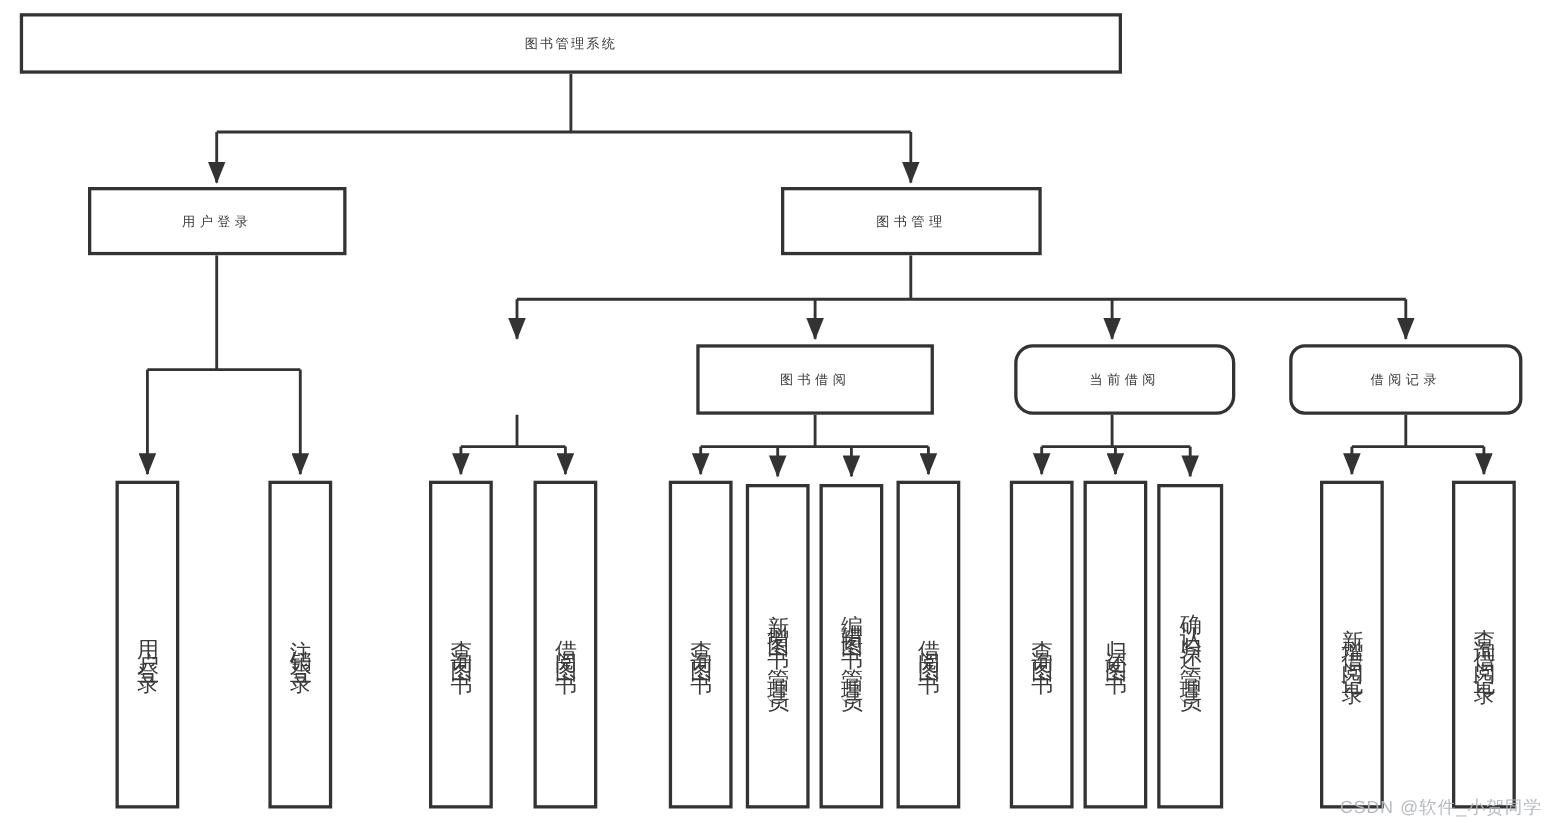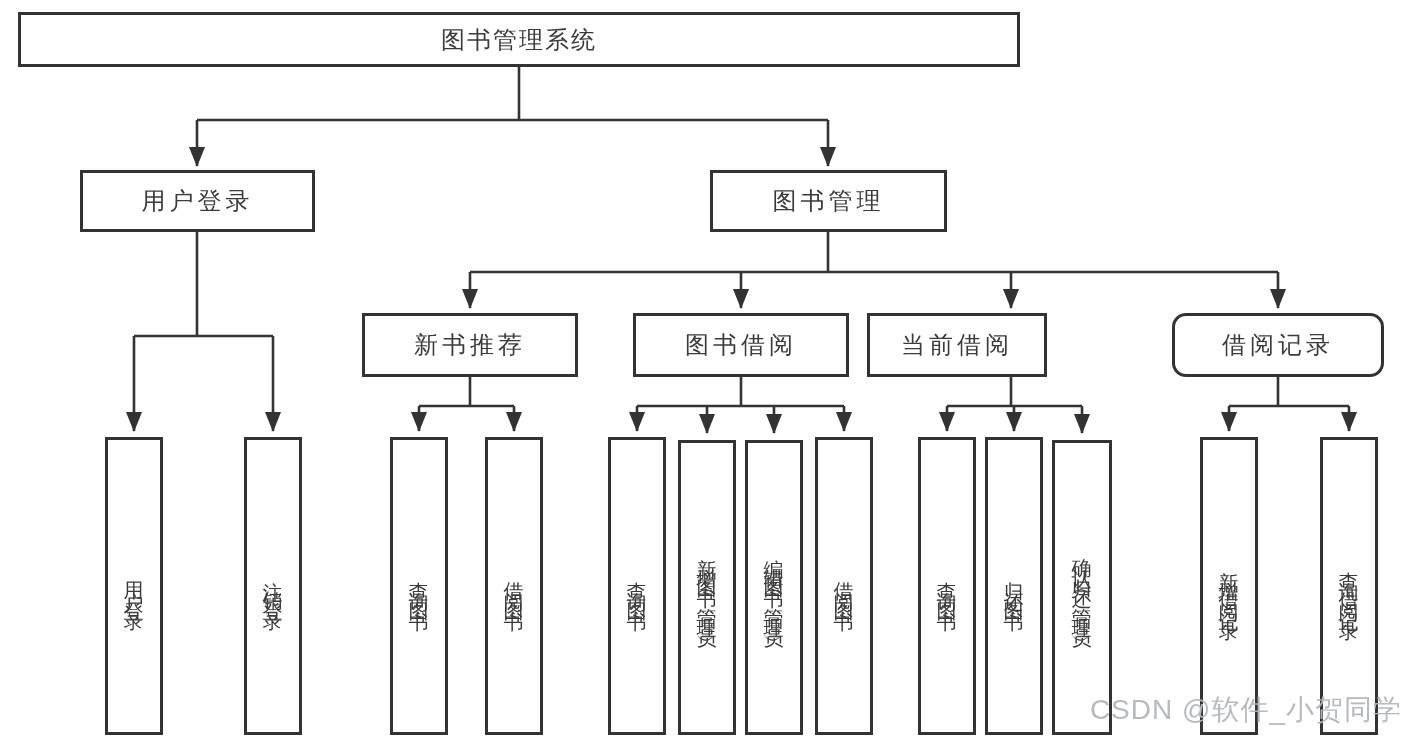--- a/index.html
+++ b/index.html
@@ -28,41 +28,41 @@
     box-sizing: border-box;
     border: 3px solid #333333;
     background: #ffffff;
     display: flex;
     align-items: center;
     justify-content: center;
     color: #3a3a3a;
     z-index: 2;
   }
   .node.h span {
-    font-size: 24px;
+    font-size: 12px;
     letter-spacing: 4px;
     white-space: nowrap;
     line-height: 1;
   }
   .node.root span {
     letter-spacing: 2px;
   }
   .node.v span {
     writing-mode: vertical-rl;
     text-orientation: mixed;
     font-size: 20px;
     letter-spacing: 10px;
     line-height: 1;
     white-space: nowrap;
   }
   .watermark {
     position: absolute;
     right: 3px;
-    bottom: 18px;
-    font-size: 28px;
+    bottom: 2px;
+    font-size: 16px;
     color: rgba(178, 182, 186, 0.95);
     letter-spacing: 1px;
     z-index: 3;
     white-space: nowrap;
   }
 </style>
 </head>
 <body>
 
 <div class="canvas">
@@ -114,27 +114,24 @@
     <span>图书管理系统</span>
   </div>
 
   <div class="node h" style="left:80px; top:170px; width:235px; height:62px;">
     <span>用户登录</span>
   </div>
   <div class="node h" style="left:710px; top:170px; width:237px; height:62px;text-align:right;">
     <span>图书管理</span>
   </div>
 
-  <div class="node h" style="left:362px; top:313px; width:216px; height:64px;">
-    <span>新书推荐</span>
-  </div>
   <div class="node h" style="left:633px; top:313px; width:216px; height:64px;">
     <span>图书借阅</span>
   </div>
-  <div class="node h" style="left:867px; top:313px; width:180px; height:64px;">
+  <div class="node h" style="left:922px; top:313px; width:201px; height:64px;border-radius:17px;">
     <span>当前借阅</span>
   </div>
   <div class="node h" style="left:1172px; top:313px; width:212px; height:64px;border-radius:14px;">
     <span>借阅记录</span>
   </div>
 
   <div class="node v" style="left:105px; top:437px; width:58px; height:298px;">
     <span>用户登录</span>
   </div>
   <div class="node v" style="left:244px; top:437px; width:58px; height:298px;">

